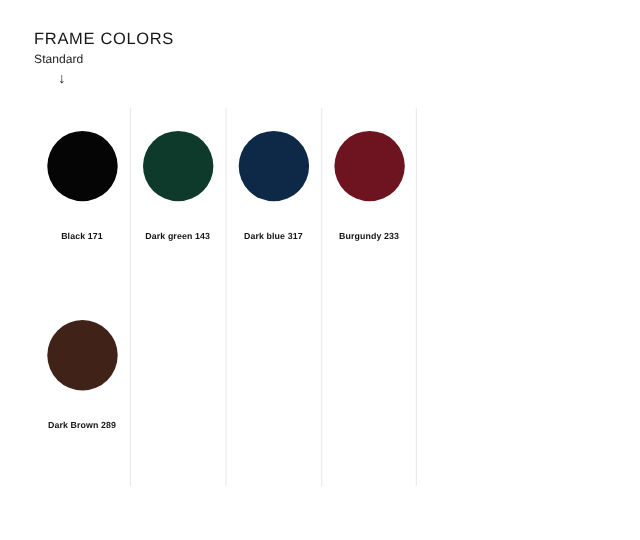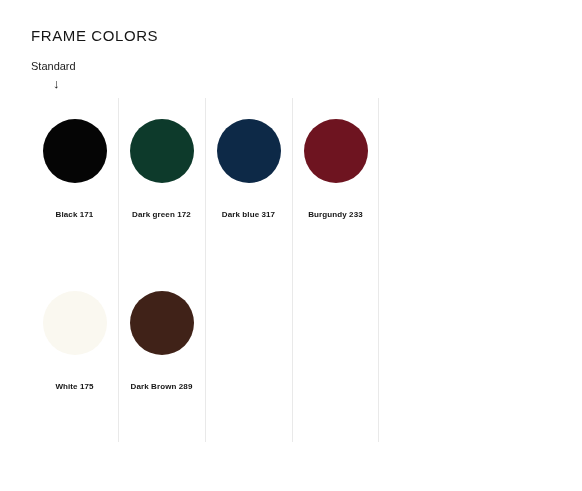--- a/index.html
+++ b/index.html
@@ -36,21 +36,21 @@
     letter-spacing: 0.6px;
     color: #161616;
     line-height: 18px;
     white-space: nowrap;
   }
   .subtitle {
     font-size: 11px;
     font-weight: 400;
     color: #1c1c1c;
     line-height: 14px;
-    margin-top: 14px;
+    margin-top: 2px;
     white-space: nowrap;
   }
   .arrow-row {
     margin-top: 1px;
     padding-left: 22px;
   }
   .down-arrow {
     display: inline-block;
     width: 11px;
     height: 13px;
@@ -146,21 +146,21 @@
         <div class="cell">
           <div class="swatch-wrap">
             <div class="swatch" style="background: rgb(5, 5, 5);"></div>
           </div>
           <div class="swatch-label">Black 171</div>
         </div>
         <div class="cell">
           <div class="swatch-wrap">
             <div class="swatch" style="background: rgb(13, 58, 43);"></div>
           </div>
-          <div class="swatch-label">Dark green 172</div>
+          <div class="swatch-label">Dark green 143</div>
         </div>
         <div class="cell">
           <div class="swatch-wrap">
             <div class="swatch" style="background: rgb(13, 41, 71);"></div>
           </div>
           <div class="swatch-label">Dark blue 317</div>
         </div>
         <div class="cell">
           <div class="swatch-wrap">
             <div class="swatch" style="background: rgb(110, 20, 32);"></div>
@@ -171,26 +171,20 @@
       <div class="divider d1"></div>
       <div class="divider d2"></div>
       <div class="divider d3"></div>
       <div class="divider d4"></div>
     </div>
 
     <div class="row row-2">
       <div class="cells">
         <div class="cell">
           <div class="swatch-wrap">
-            <div class="swatch" style="background: rgb(250, 248, 240);"></div>
-          </div>
-          <div class="swatch-label">White 175</div>
-        </div>
-        <div class="cell">
-          <div class="swatch-wrap">
             <div class="swatch" style="background: rgb(64, 34, 24);"></div>
           </div>
           <div class="swatch-label">Dark Brown 289</div>
         </div>
       </div>
       <div class="divider d1"></div>
       <div class="divider d2"></div>
       <div class="divider d3"></div>
       <div class="divider d4"></div>
     </div>

